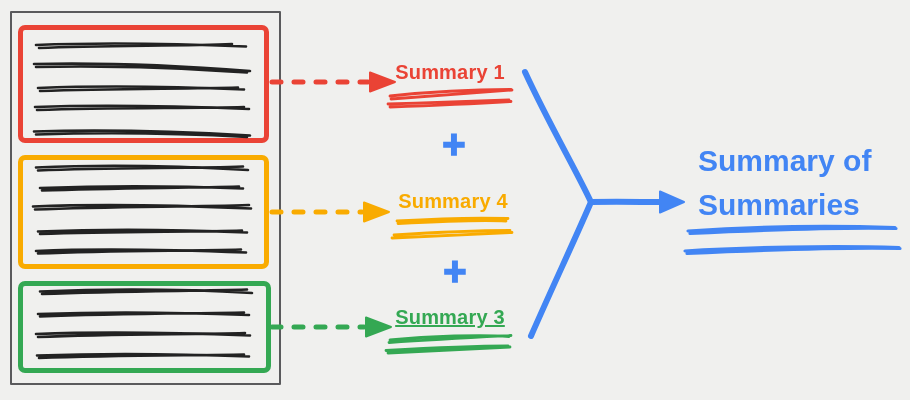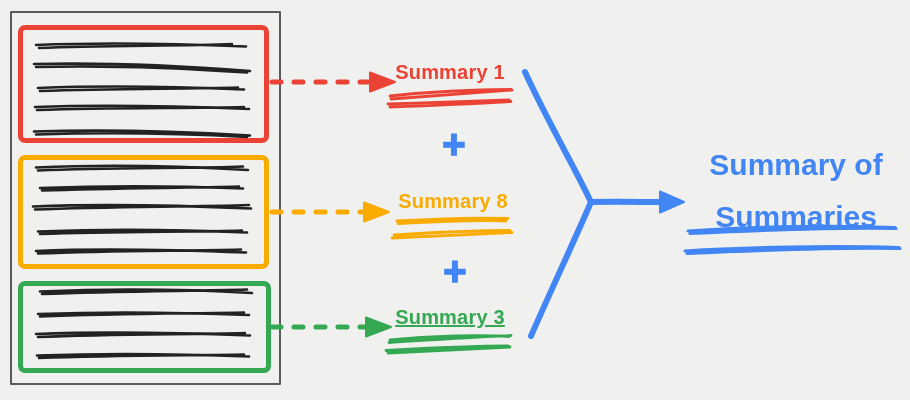--- a/index.html
+++ b/index.html
@@ -43,23 +43,23 @@
     white-space: nowrap;
   }
   .lbl-1 { left: 385px; top: 61px;  color: var(--red); }
   .lbl-2 { left: 388px; top: 190px; color: var(--orange); }
   .lbl-3 { left: 385px; top: 306px; color: var(--green); text-decoration: underline; }
 
   
   .result-title {
     left: 698px; top: 139px;
     width: 196px;
-    text-align: center;
+    text-align: left;
     font-size: 30px;
-    line-height: 52px;
+    line-height: 44px;
     font-weight: 700;
     color: var(--blue);
   }
 
   
   svg.overlay { left: 0; top: 0; }
   .s-ink    { stroke: var(--ink);    fill: none; stroke-width: 2.6; stroke-linecap: round; }
   .s-red    { stroke: var(--red);    fill: none; stroke-linecap: round; }
   .s-orange { stroke: var(--orange); fill: none; stroke-linecap: round; }
   .s-green  { stroke: var(--green);  fill: none; stroke-linecap: round; }
@@ -87,21 +87,21 @@
 
 <div class="canvas">
 
   <div class="abs doc">
     <div class="abs section sec-red" style="left:6px; top:12px;"></div>
     <div class="abs section sec-orange" style="left:6px; top:142px;"></div>
     <div class="abs section sec-green" style="left:6px; top:268px;"></div>
   </div>
 
   <div class="abs lbl lbl-1">Summary 1</div>
-  <div class="abs lbl lbl-2">Summary 8</div>
+  <div class="abs lbl lbl-2">Summary 4</div>
   <div class="abs lbl lbl-3">Summary 3</div>
 
   <div class="abs result-title">Summary of Summaries</div>
 
   <svg class="abs overlay" width="910" height="400" viewBox="0 0 910 400">
 
     <g>
       <path class="s-ink" d="M36 45 C95 42.5 175 43.5 246 46.5 M39 48 C105 45.5 185 46 232 44"></path>
       <path class="s-ink" d="M34 64 C100 62.5 185 66 250 71 M36 67 C115 65 195 69 247 72.5"></path>
       <path class="s-ink" d="M38 88 C100 85.5 175 86.5 244 89.5 M40 91 C115 88.5 185 89 238 87.5"></path>

